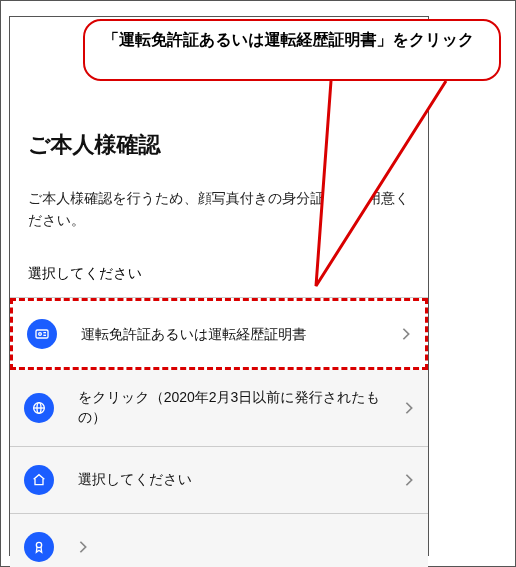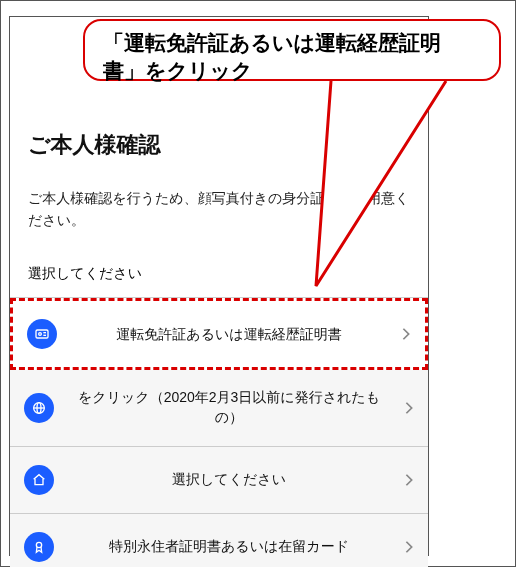--- a/index.html
+++ b/index.html
@@ -1,31 +1,31 @@
 <!DOCTYPE html>
 <html><head>
 <meta charset="utf-8">
 <style>
   *{margin:0;padding:0;box-sizing:border-box;}
   html,body{width:516px;height:567px;font-family:"Hiragino Kaku Gothic ProN","Hiragino Sans","Yu Gothic","Meiryo",sans-serif;background:#fff;}
   .stage{position:relative;width:516px;height:567px;border:1px solid #555;}
   .phone{position:absolute;left:8px;top:15px;width:420px;height:540px;border:1px solid #555;background:#fff;padding:0;}
 
   
-  .callout{position:absolute;left:82px;top:18px;width:418px;height:62px;border:2.5px solid #d90000;border-radius:18px;background:#fff;z-index:50;padding:8px 18px 8px 18px;font-size:21px;font-weight:700;color:#000;line-height:1.35;}
+  .callout{position:absolute;left:82px;top:18px;width:418px;height:62px;border:2.5px solid #d90000;border-radius:18px;background:#fff;z-index:50;padding:8px 18px 8px 18px;font-size:16px;font-weight:700;color:#000;line-height:1.35;}
   .callout-tail{position:absolute;left:310px;top:80px;width:140px;height:210px;z-index:49;pointer-events:none;}
 
   
   .content{padding:18px 18px 0 18px;}
   .title{font-size:22px;font-weight:700;color:#111;margin-top:95px;margin-bottom:28px;}
   .desc{font-size:14px;color:#222;line-height:1.55;margin-bottom:34px;}
   .prompt{font-size:14px;color:#000000;margin-bottom:14px;}
 
   .list{border-top:1px solid #ccc;margin:0 -18px;background:#f6f6f6;}
-  .item{position:relative;display:flex;align-items:center;gap:14px;padding:18px 14px 18px 14px;border-bottom:1px solid #ccc;background:#f6f6f6;cursor:pointer;text-align:center;}
+  .item{position:relative;display:flex;align-items:center;gap:24px;padding:18px 14px 18px 14px;border-bottom:1px solid #ccc;background:#f6f6f6;cursor:pointer;}
   .item.highlight{border:3px dashed #d90000;background:#fff;z-index:30;}
   .icon-badge{width:30px;height:30px;border-radius:50%;background:#1b5dff;flex:0 0 auto;display:flex;align-items:center;justify-content:center;color:#fff;}
   .icon-badge svg{width:16px;height:16px;}
   .item-label{flex:1 1 auto;font-size:14px;color:#111;line-height:1.4;}
   .chev{flex:0 0 auto;color:#888;}
   .chev svg{width:10px;height:14px;display:block;}
 </style>
 </head>
 <body>
 
@@ -87,21 +87,20 @@
           </span>
         </div>
 
         <div class="item">
           <span class="icon-badge">
             <svg viewBox="0 0 24 24" fill="none" stroke="#fff" stroke-width="2">
               <circle cx="12" cy="9" r="4"></circle>
               <path d="M9 12 L8 20 L12 17 L16 20 L15 12"></path>
             </svg>
           </span>
-          <span class="item-label">特別永住者証明書あるいは在留カード</span>
           <span class="chev">
             <svg viewBox="0 0 10 16">
                 <path d="M2 2 L8 8 L2 14" fill="none" stroke="#888" stroke-width="2"></path>
               </svg>
           </span>
         </div>
 
       </div>
     </div>
   </div>

